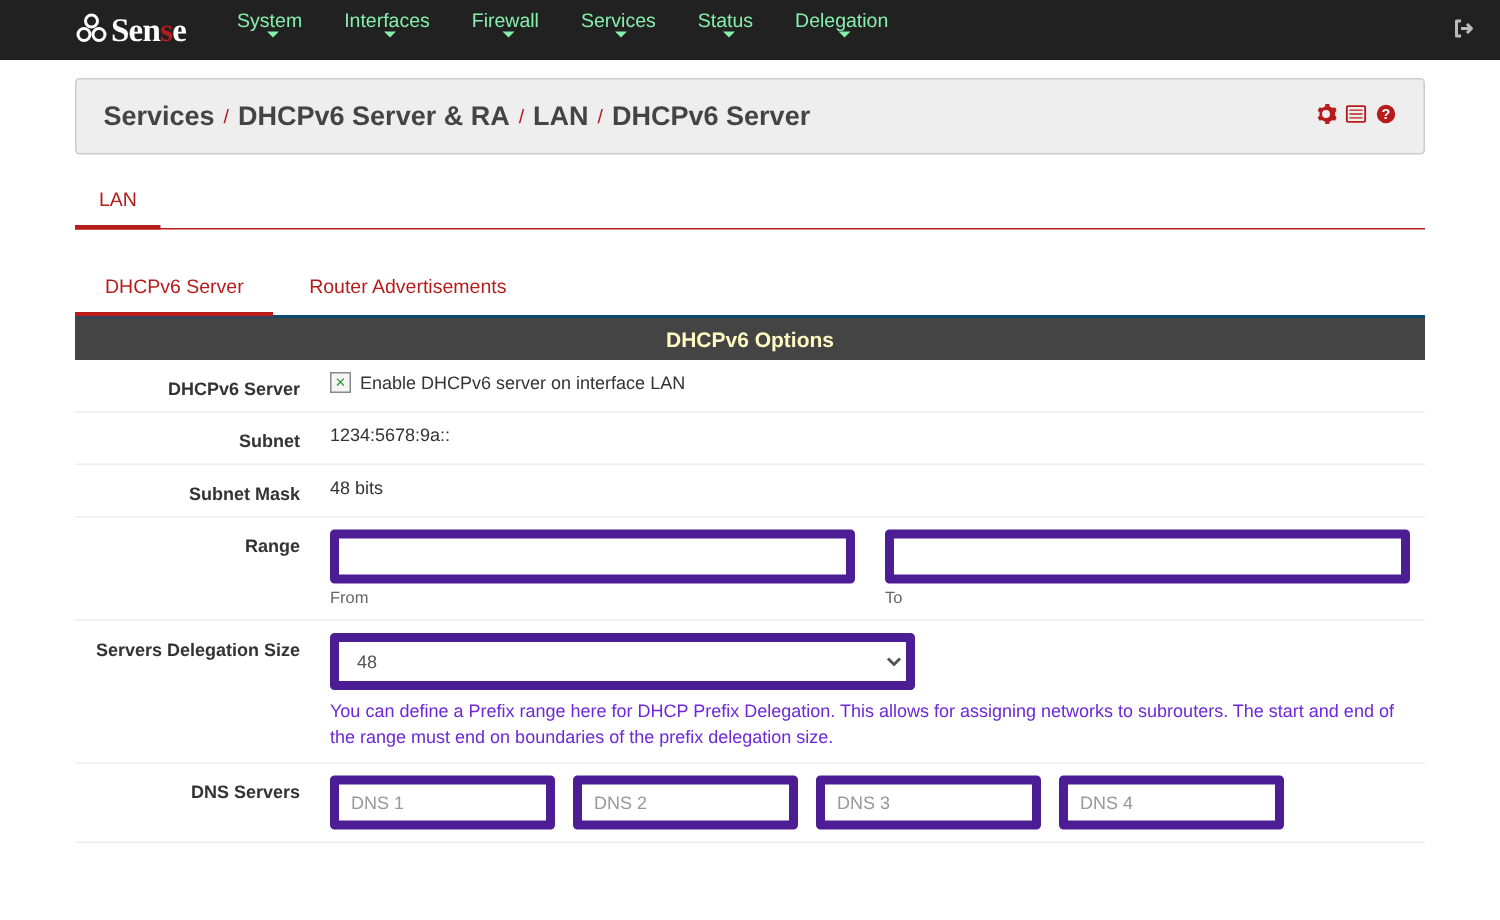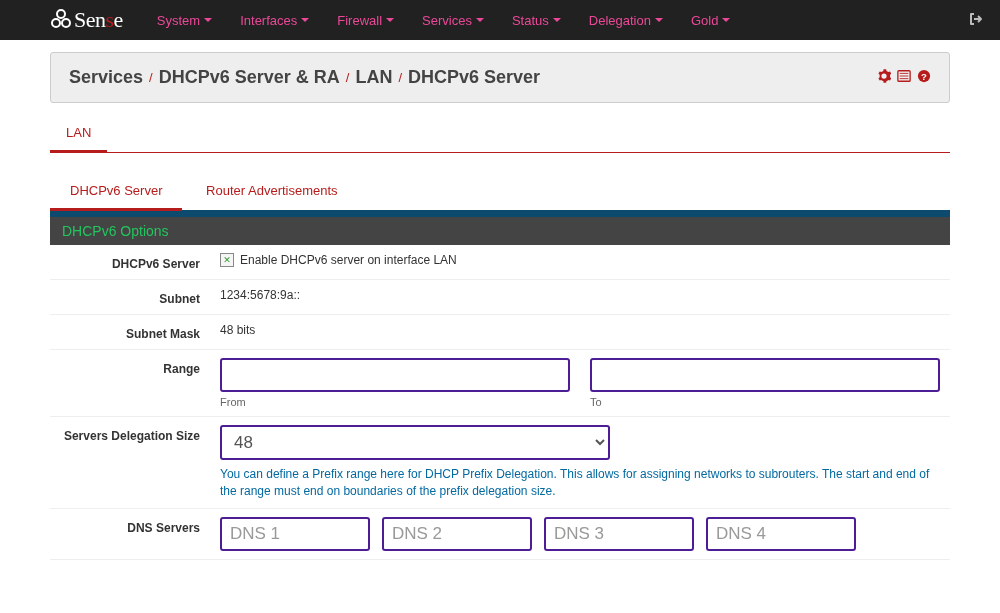--- a/index.html
+++ b/index.html
@@ -1,53 +1,53 @@
 <!DOCTYPE html>
 <html><head>
 <meta charset="utf-8">
 <style>
 * { box-sizing: border-box; margin: 0; padding: 0; }
 body { font-family: -apple-system, "Helvetica Neue", Arial, sans-serif; font-size: 13px; color: #333; background: #fff; width: 1000px; }
 .navbar { background: #212121; height: 40px; display: flex; align-items: center; padding: 0 16px 0 50px; }
 .logo { display: flex; align-items: center; margin-right: 20px; }
 .logo-circles { display: inline-block; margin-right: 2px; }
-.logo-text { color: #fff; font-weight: normal; font-size: 22px; font-family: Georgia, serif; letter-spacing: -0.5px; }
+.logo-text { color: #fff; font-weight: bold; font-size: 22px; font-family: Georgia, serif; letter-spacing: -0.5px; }
 .logo-text .s-red { color: #b71c1c; }
 .nav-items { display: flex; list-style: none; }
-.nav-item { padding: 0 14px; color: #ec4899; font-size: 13px; cursor: pointer; display: flex; align-items: center; height: 28px; }
+.nav-item { padding: 0 14px; color: #86efac; font-size: 13px; cursor: pointer; display: flex; align-items: center; height: 28px; flex-direction: column; }
 .caret { margin-left: 4px; border-top: 4px solid; border-right: 4px solid transparent; border-left: 4px solid transparent; display: inline-block; width: 0; height: 0; }
 .nav-right { margin-left: auto; color: #bbb; cursor: pointer; }
 .content { padding: 12px 50px; }
 .breadcrumb-box { background: #eee; border: 1px solid #ccc; border-radius: 3px; padding: 14px 18px; display: flex; align-items: center; margin-bottom: 12px; }
 .breadcrumb-box .sep { color: #b71c1c; margin: 0 6px; font-weight: normal; }
 .breadcrumb-box a { color: #444; text-decoration: none; font-size: 18px; font-weight: 600; }
 .breadcrumb-box .current { color: #444; font-size: 18px; font-weight: 600; }
 .bc-icons { margin-left: auto; color: #b71c1c; display: flex; gap: 6px; }
 .bc-icon { cursor: pointer; font-size: 14px; }
 .tabs-outer { border-bottom: 1px solid #b71c1c; margin-bottom: 20px; }
 .tabs-outer .tab { display: inline-block; padding: 10px 16px; color: #b71c1c; font-size: 13px; cursor: pointer; }
 .tabs-outer .tab.active { border-bottom: 3px solid #b71c1c; font-weight: 500; margin-bottom: -1px; }
-.subtabs { border-bottom: 7px solid #0c4a6e; margin-bottom: 0; }
+.subtabs { border-bottom: 2px solid #0c4a6e; margin-bottom: 0; }
 .subtabs .tab { display: inline-block; padding: 10px 20px; color: #b71c1c; font-size: 13px; cursor: pointer; }
 .subtabs .tab.active { border-bottom: 3px solid #b71c1c; font-weight: 500; margin-bottom: -1px; }
-.panel-heading { background: #444; color: #22c55e; padding: 6px 12px; font-weight: normal; font-size: 14px; margin-top: 0; }
+.panel-heading { background: #444; color: #fef9c3; padding: 6px 12px; font-weight: bold; font-size: 14px; margin-top: 0; text-align: center; }
 .form-table { width: 100%; border-collapse: collapse; }
 .form-table tr { border-bottom: 1px solid #eee; }
 .form-table td { padding: 8px 10px; vertical-align: top; }
 .form-table .label-cell { width: 160px; text-align: right; font-weight: bold; color: #333; font-size: 12px; padding-top: 12px; }
 .form-table .val-cell { font-size: 12px; color: #333; }
 .checkbox-row { display: flex; align-items: center; gap: 6px; }
 .chk { width: 14px; height: 14px; border: 1px solid #888; background: #f5f5f5; display: inline-flex; align-items: center; justify-content: center; font-size: 9px; color: #393; cursor: pointer; }
 .range-inputs { display: flex; gap: 20px; }
 .range-col { flex: 1; max-width: 390px; }
 .range-col input, .range-col select { width: 100%; }
 .range-col .sublabel { font-size: 11px; color: #666; margin-top: 4px; }
-input[type=text], select { border: 2px solid #4c1d95; border-radius: 3px; padding: 5px 8px; font-size: 17px; color: #555; background: #fff; }
+input[type=text], select { border: 6px solid #4c1d95; border-radius: 3px; padding: 5px 8px; font-size: 12px; color: #555; background: #fff; }
 input[type=text]::placeholder { color: #999; }
-.help-text { font-size: 12px; color: #0369a1; margin-top: 6px; line-height: 1.4; }
+.help-text { font-size: 12px; color: #6d28d9; margin-top: 6px; line-height: 1.4; }
 .dns-row { display: flex; gap: 12px; }
 .dns-row input { width: 150px; }
 .select-wide { width: 390px; }
 </style>
 </head>
 <body>
 
 <nav class="navbar">
   <div class="logo">
     <span class="logo-circles">
@@ -75,24 +75,20 @@
     <li class="nav-item">
         <span>Services</span>
         <span class="caret"></span>
       </li>
     <li class="nav-item">
         <span>Status</span>
         <span class="caret"></span>
       </li>
     <li class="nav-item">
         <span>Delegation</span>
-        <span class="caret"></span>
-      </li>
-    <li class="nav-item">
-        <span>Gold</span>
         <span class="caret"></span>
       </li>
   </ul>
   <div class="nav-right">
     <svg width="16" height="16" viewBox="0 0 16 16">
         <path fill="#bbb" d="M6 14H3a1 1 0 0 1-1-1V3a1 1 0 0 1 1-1h3v2H4v8h2v2zm7.7-6.7l-3-3-1.4 1.4L10.6 7H6v2h4.6l-1.3 1.3 1.4 1.4 3-3a1 1 0 0 0 0-1.4z"></path>
       </svg>
   </div>
 </nav>
 

